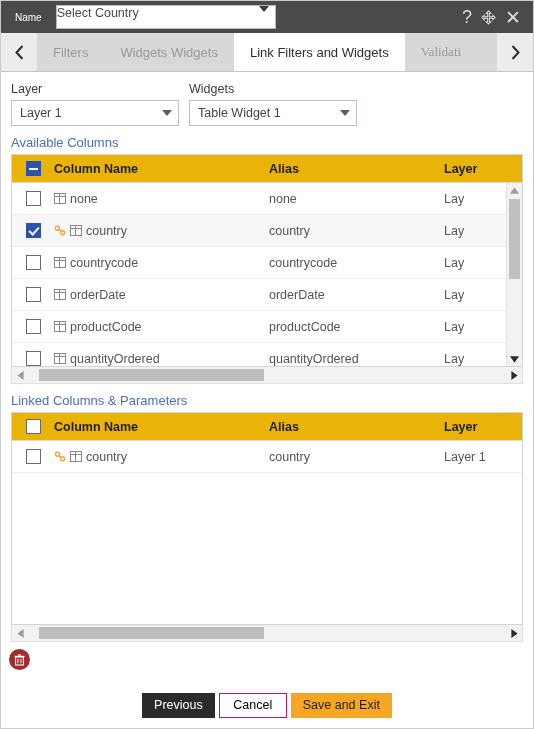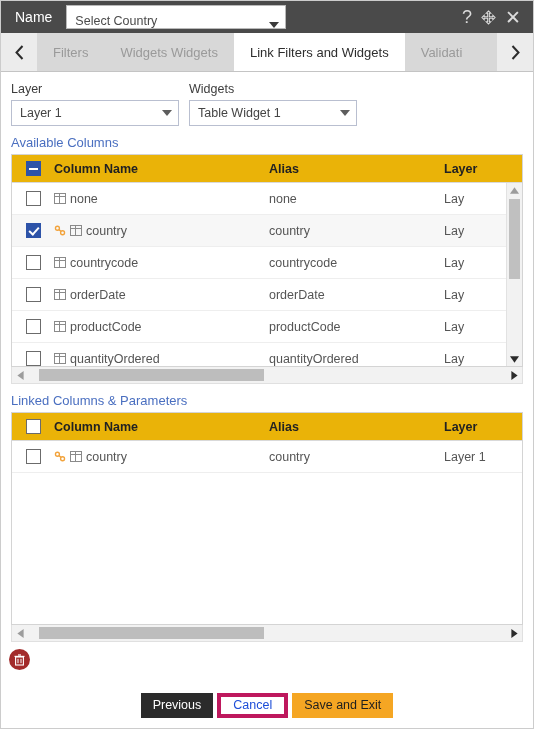--- a/index.html
+++ b/index.html
@@ -30,32 +30,32 @@
   .titlebar {
     height: 32px;
     background: #4a4a4a;
     display: flex;
     align-items: center;
     padding: 0 8px 0 14px;
     box-sizing: border-box;
   }
   .titlebar .name-label {
     color: #ffffff;
-    font-size: 14px;
+    font-size: 10px;
     margin-right: 14px;
     white-space: nowrap;
   }
   .name-select {
     width: 220px;
     height: 24px;
     background: #ffffff;
     border: 1px solid #b9b9b9;
     display: flex;
-    align-items: flex-end;
-    padding: 0 6px 0 8px;
+    align-items: flex-start;
+    padding: 0 6px 0 0;
     box-sizing: border-box;
     position: relative;
     font-size: 12.5px;
     color: #4a4a4a;
   }
   .name-select .val { flex: 1; white-space: nowrap; overflow: hidden; }
   .caret-down {
     width: 0; height: 0;
     border-left: 5px solid transparent;
     border-right: 5px solid transparent;
@@ -117,20 +117,21 @@
     cursor: pointer;
     flex: 0 0 auto;
   }
   .tab.active {
     background: #ffffff;
     color: #2e2e2e;
   }
   .tab.truncated {
     overflow: hidden;
     max-width: 52px;
+    font-family: Liberation Serif, serif;
   }
 
   
   .selectors {
     display: flex;
     padding: 10px 10px 0 10px;
     gap: 10px;
   }
   .sel-group { width: 168px; }
   .sel-label {
@@ -392,21 +393,21 @@
     min-width: 68px;
     display: inline-flex;
     align-items: center;
     justify-content: center;
     font-size: 12.5px;
     cursor: pointer;
     box-sizing: border-box;
     padding: 0 12px;
   }
   .btn.primary { background: #2b2b2b; color: #ffffff; }
-  .btn.plain { background: #ffffff; color: #1d4ed8; border: 4px solid #be185d; }
+  .btn.plain { background: #ffffff; color: #000000; border: 1px solid #be185d; }
   .btn.accent { background: #f5a623; color: #1f1f1f; }
 </style>
 </head>
 <body>
 
 <div id="app">
 
   <div class="titlebar">
     <span class="name-label">Name</span>
     <div class="name-select">

